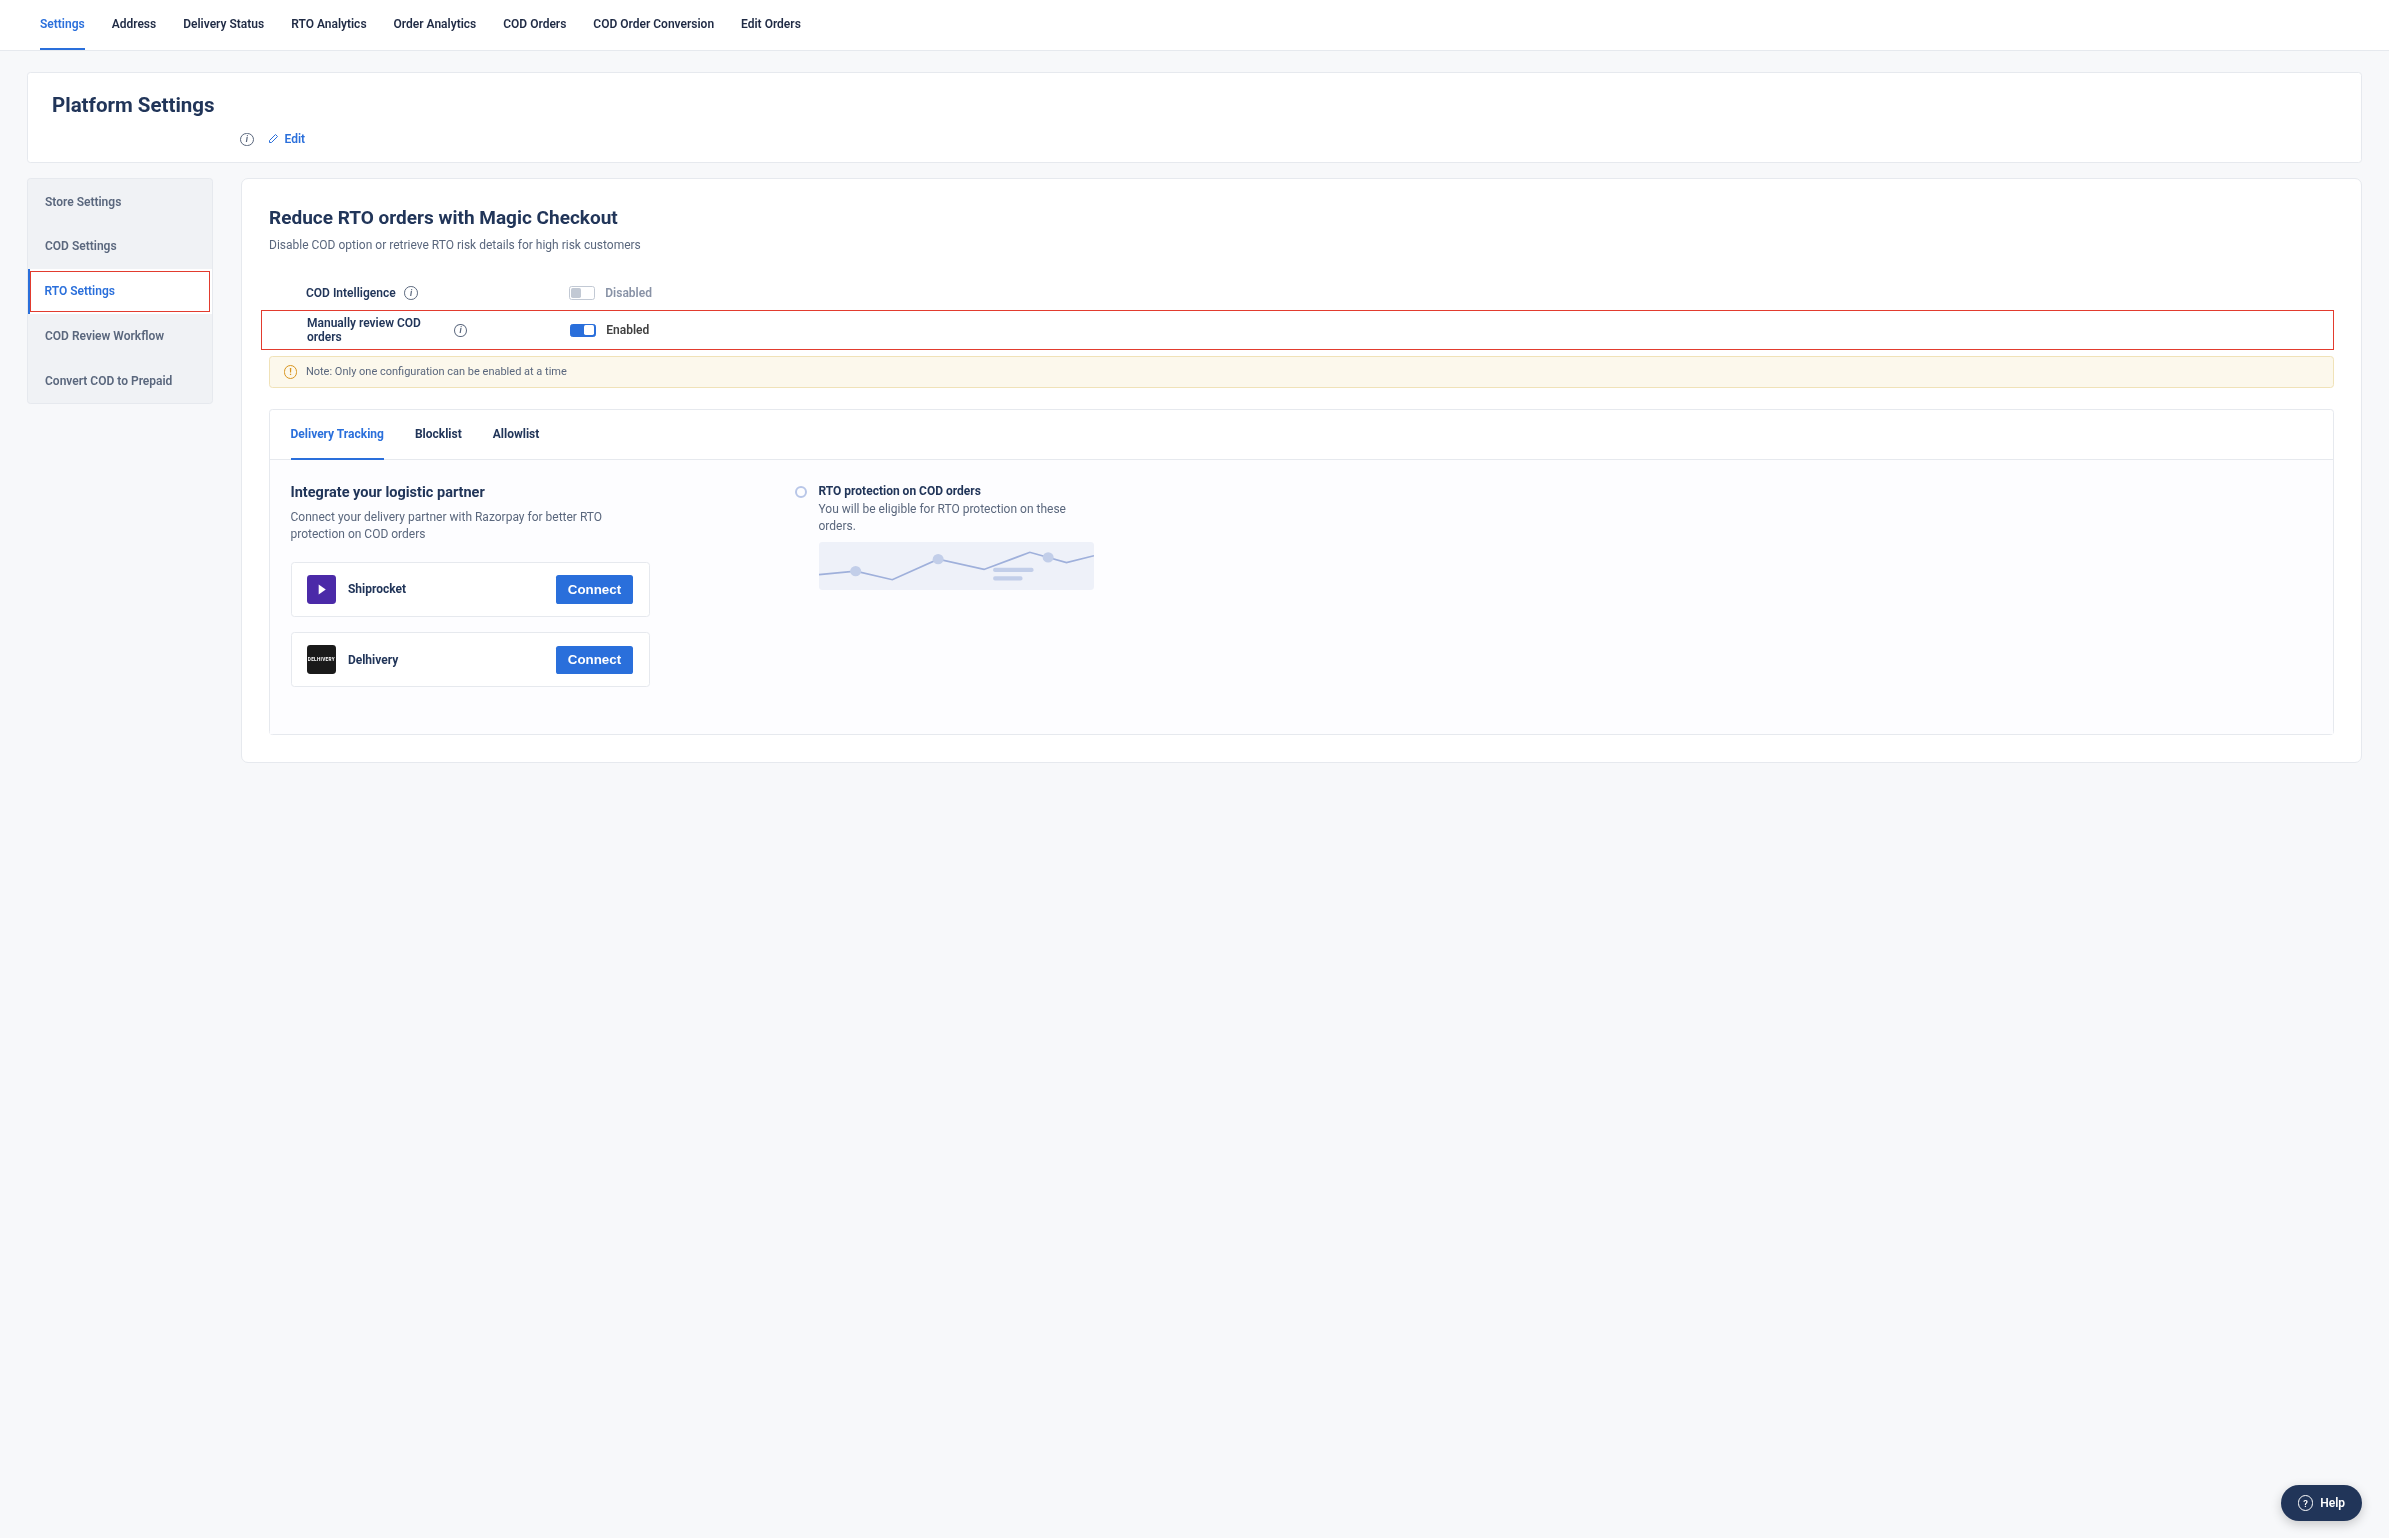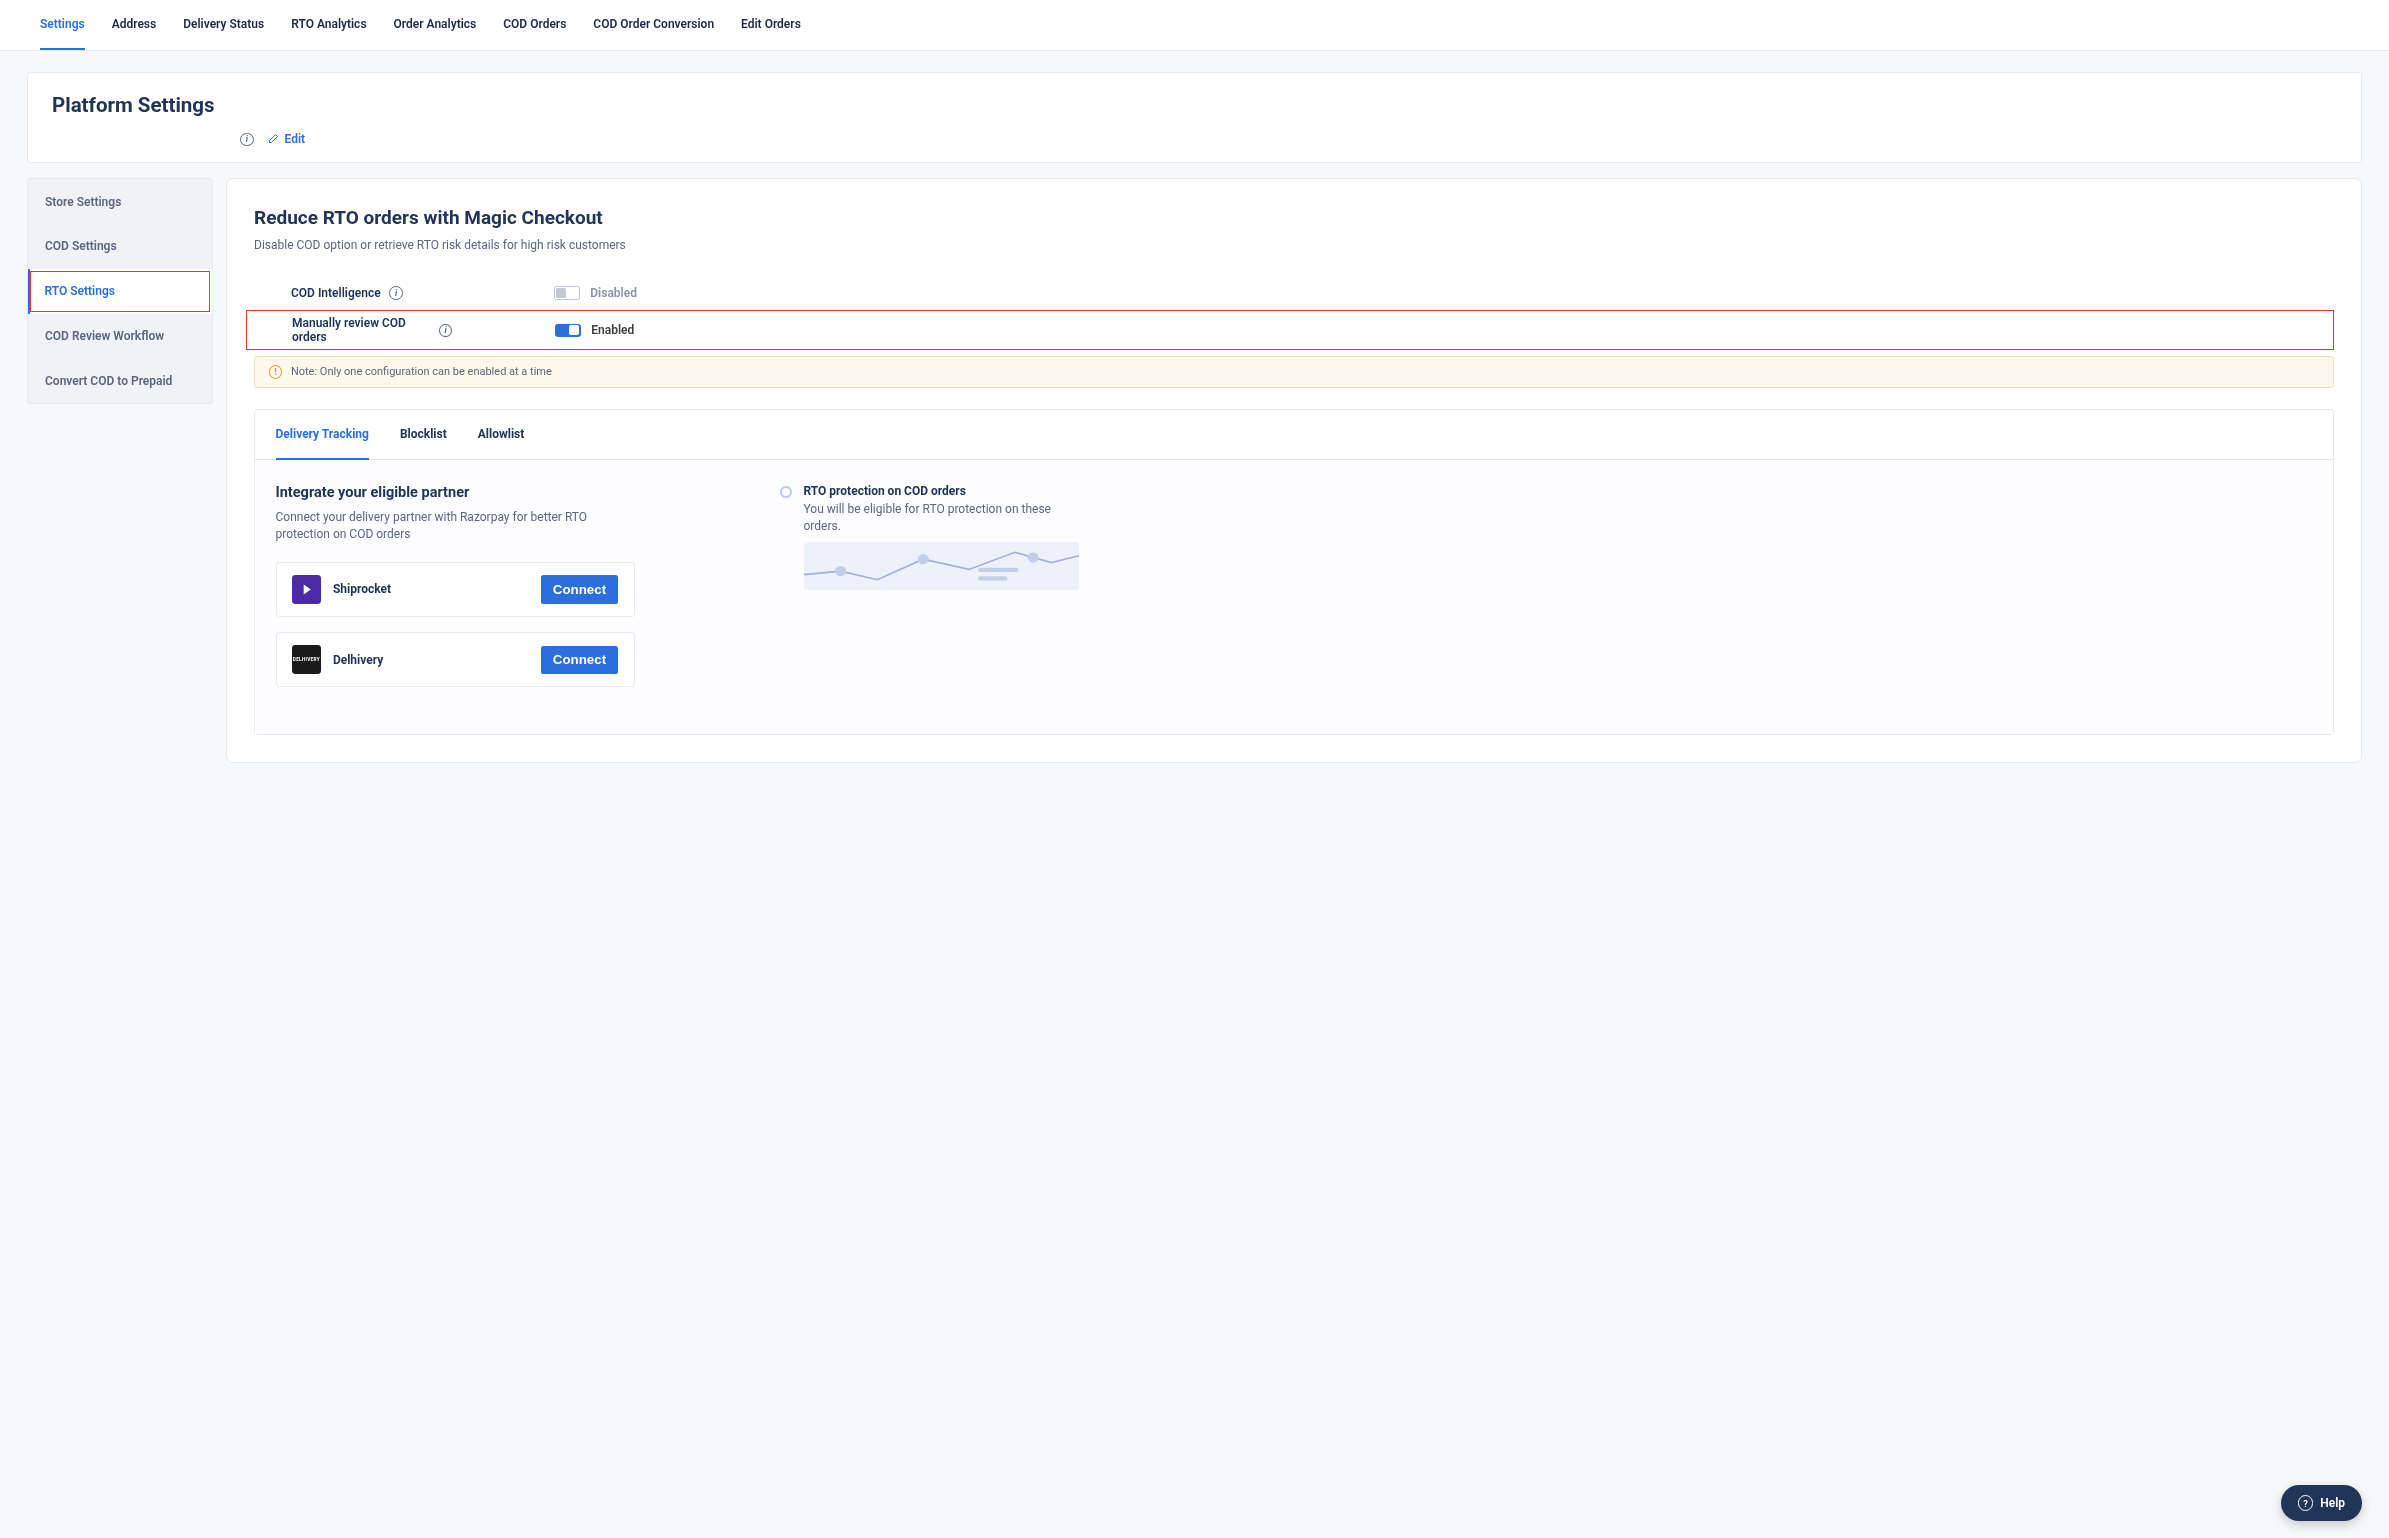--- a/index.html
+++ b/index.html
@@ -70,21 +70,21 @@
     color: #2a6fdb;
     font-weight: 600;
     cursor: pointer;
   }
   .edit-icon {
     width: 12px;
     height: 12px;
   }
   .layout {
     display: flex;
-    gap: 13px;
+    gap: 28px;
   }
   .sidebar {
     width: 186px;
     background: #f0f2f5;
     border: 0.9px solid #e6e9ee;
     border-radius: 3.4px;
     overflow: hidden;
     align-self: flex-start;
   }
   .sidebar-item {
@@ -412,21 +412,21 @@
 
       <div class="inner-card">
         <div class="tabs">
           <div class="tab active">Delivery Tracking</div>
           <div class="tab">Blocklist</div>
           <div class="tab">Allowlist</div>
         </div>
 
         <div class="inner-body">
           <div class="integrate-col">
-            <h3 class="integrate-title">Integrate your eligible partner</h3>
+            <h3 class="integrate-title">Integrate your logistic partner</h3>
             <p class="integrate-desc">Connect your delivery partner with Razorpay for better RTO protection on COD orders</p>
 
             <div class="partner-card">
               <div class="partner-logo" style="background:#4b2aa8">
                 <svg viewBox="0 0 24 24" width="17" height="17" fill="#fff">
                     <polygon points="8,5 18,12 8,19"></polygon>
                   </svg>
               </div>
               <span class="partner-name">Shiprocket</span>
               <button class="connect-btn">Connect</button>

